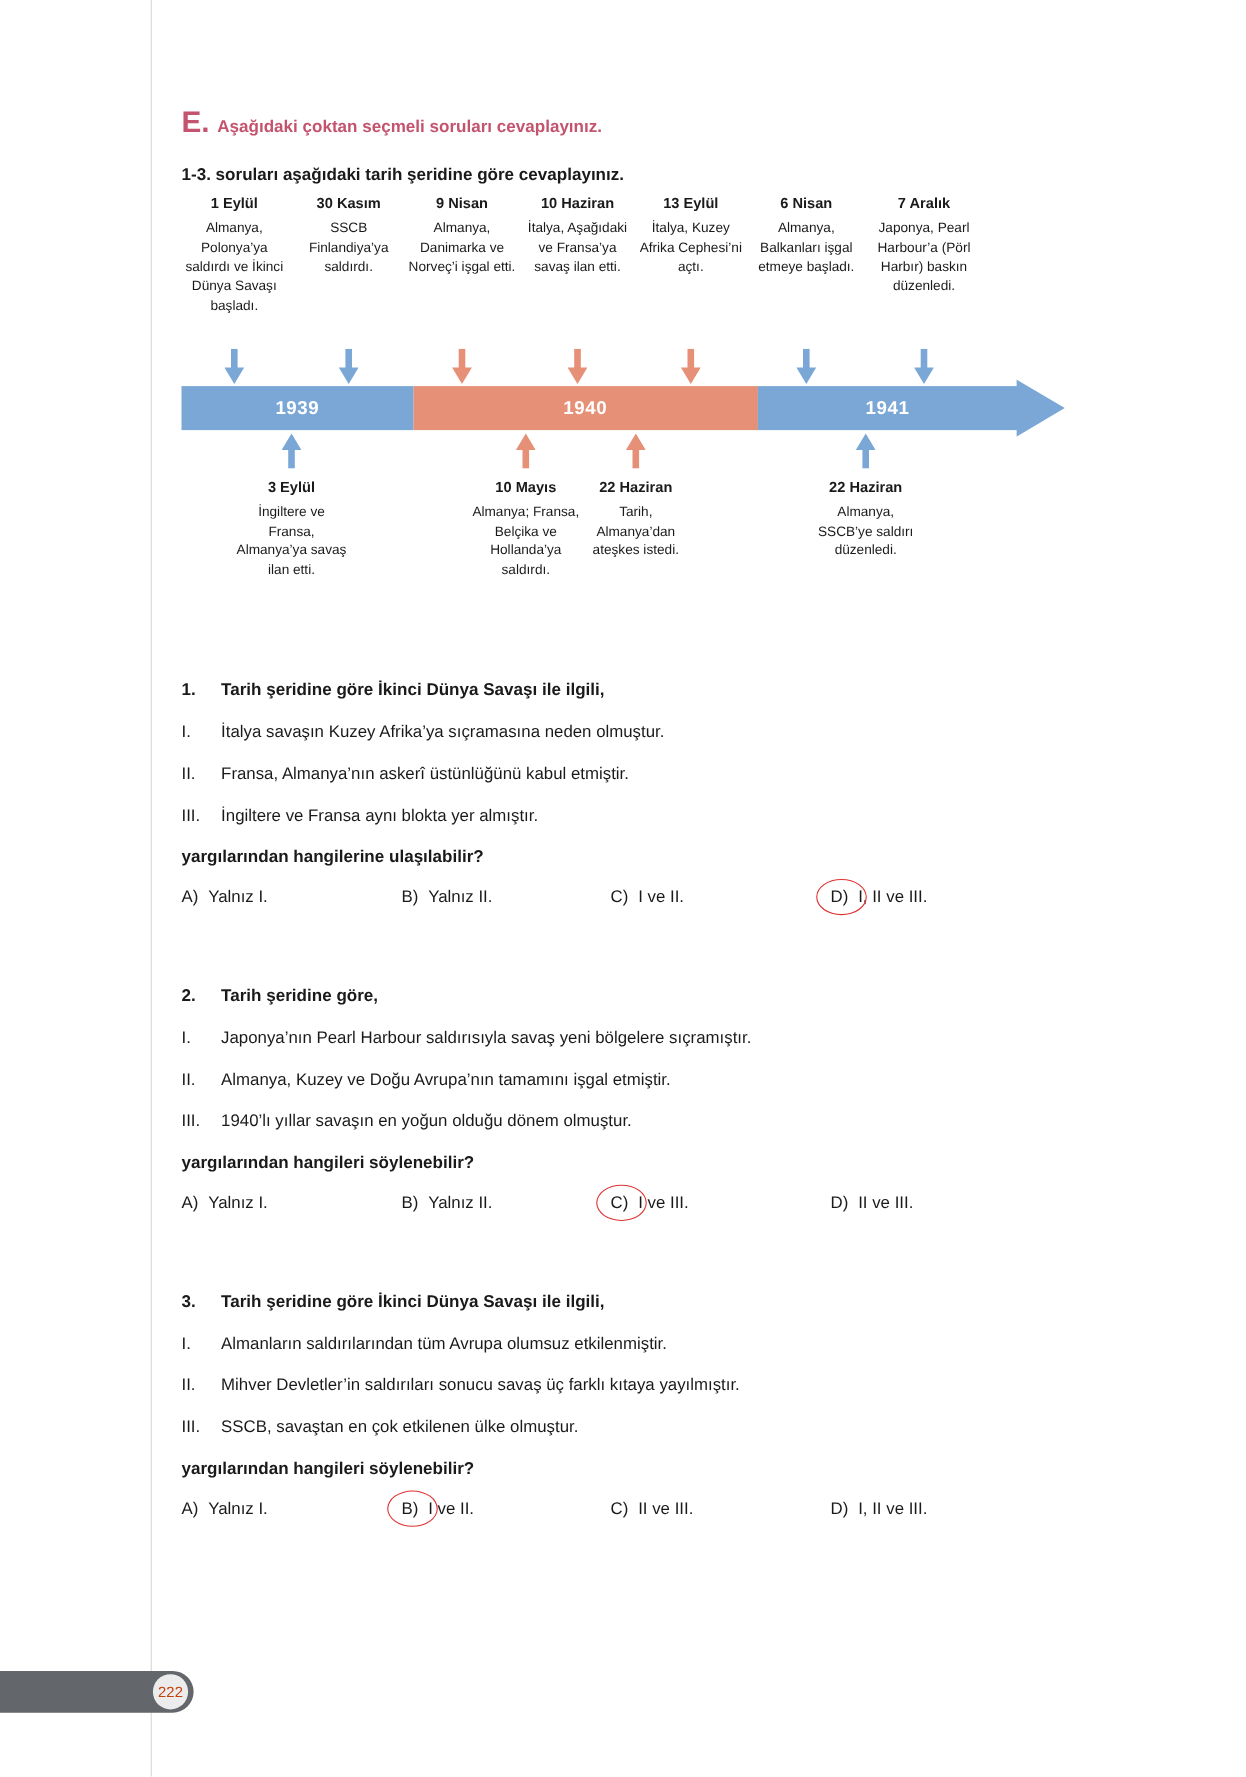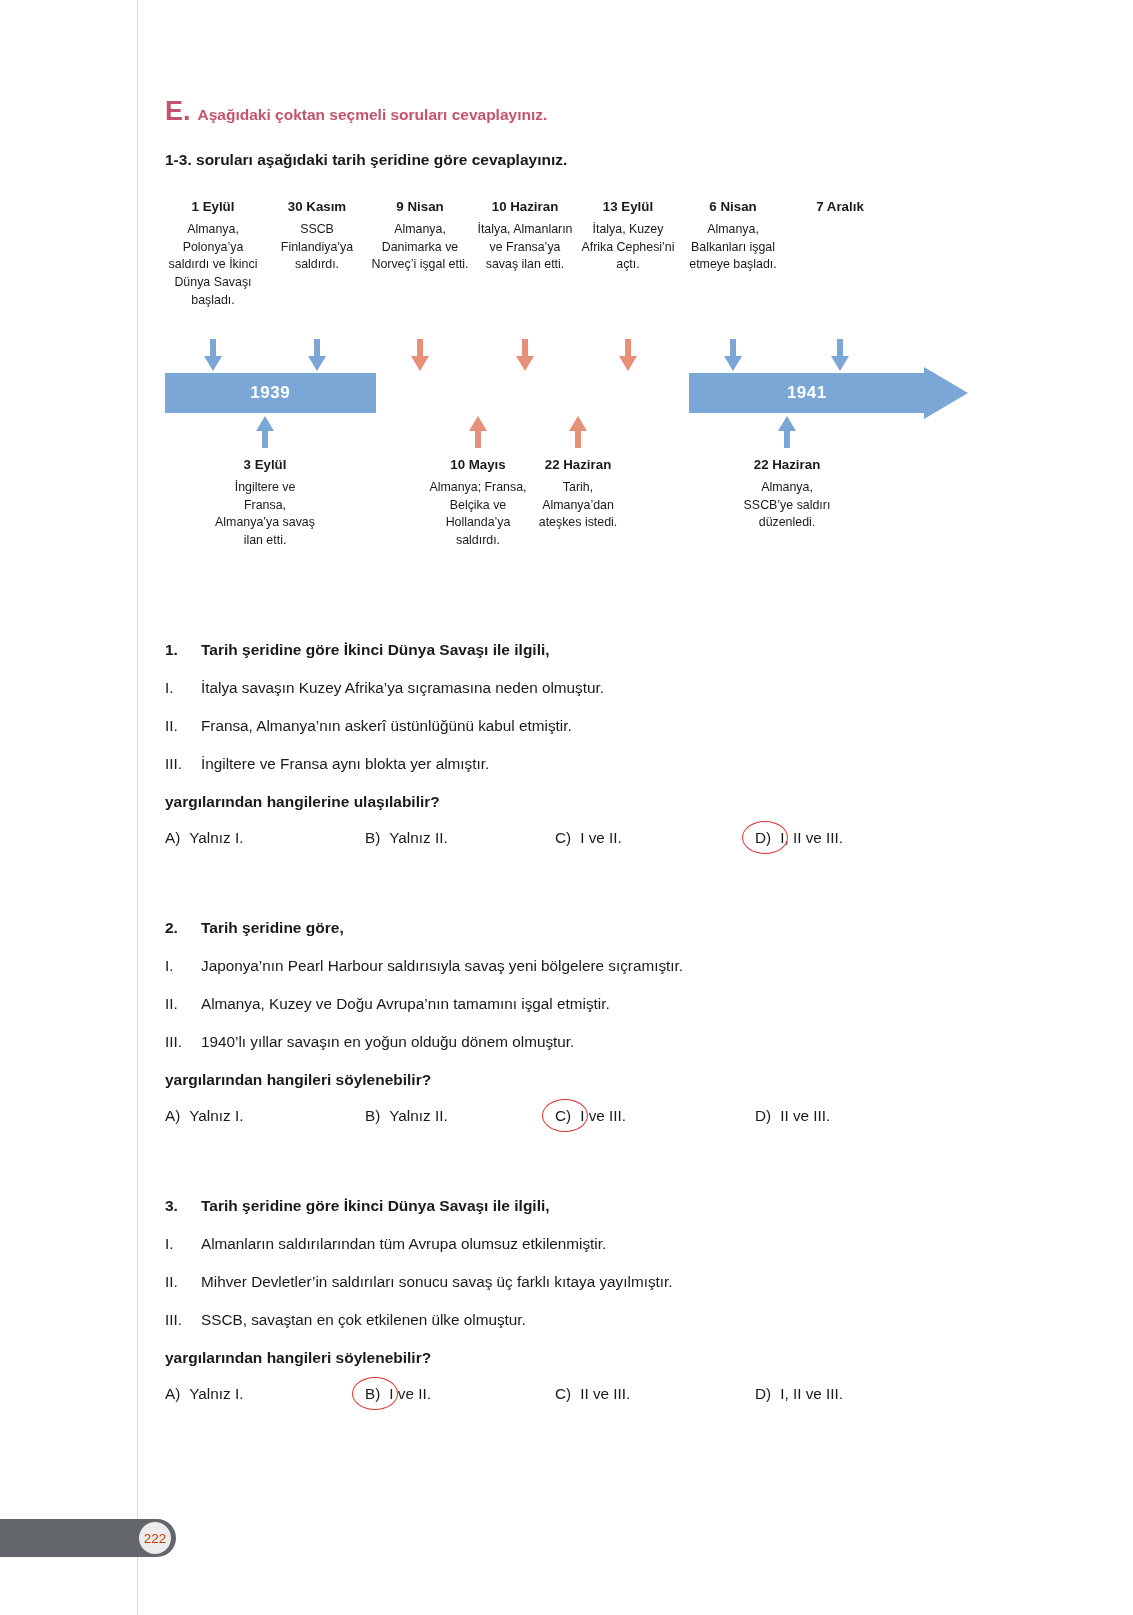--- a/index.html
+++ b/index.html
@@ -51,21 +51,21 @@
   .instruction {
     margin-top: 26px;
     font-size: 15.5px;
     font-weight: bold;
     color: #1a1a1a;
   }
 
   
   .timeline {
     position: relative;
-    margin-top: 28px;
+    margin-top: 6px;
     height: 390px;
   }
 
   .tl-top-labels, .tl-bottom-labels {
     position: absolute;
     left: 0; right: 0;
     height: 0;
   }
 
   .tl-item {
@@ -221,21 +221,21 @@
           <div class="tl-text">Almanya, Danimarka ve Norveç’i işgal etti.</div>
         </div>
         <div class="tl-arrow" style="left: 246px; top: 142px;">
           <svg width="18" height="32" viewBox="0 0 18 32">
             <rect x="6" y="0" width="6" height="19" fill="#e59077"></rect>
             <polygon points="0,17 18,17 9,32" fill="#e59077"></polygon>
           </svg>
         </div>
         <div class="tl-item" style="width: 100px; left: 310px; top: 0px;">
           <div class="tl-date">10 Haziran</div>
-          <div class="tl-text">İtalya, Almanların ve Fransa’ya savaş ilan etti.</div>
+          <div class="tl-text">İtalya, Aşağıdaki ve Fransa’ya savaş ilan etti.</div>
         </div>
         <div class="tl-arrow" style="left: 351px; top: 142px;">
           <svg width="18" height="32" viewBox="0 0 18 32">
             <rect x="6" y="0" width="6" height="19" fill="#e59077"></rect>
             <polygon points="0,17 18,17 9,32" fill="#e59077"></polygon>
           </svg>
         </div>
         <div class="tl-item" style="width: 100px; left: 413px; top: 0px;">
           <div class="tl-date">13 Eylül</div>
           <div class="tl-text">İtalya, Kuzey Afrika Cephesi’ni açtı.</div>
@@ -251,35 +251,39 @@
           <div class="tl-text">Almanya, Balkanları işgal etmeye başladı.</div>
         </div>
         <div class="tl-arrow" style="left: 559px; top: 142px;">
           <svg width="18" height="32" viewBox="0 0 18 32">
             <rect x="6" y="0" width="6" height="19" fill="#7ba7d7"></rect>
             <polygon points="0,17 18,17 9,32" fill="#7ba7d7"></polygon>
           </svg>
         </div>
         <div class="tl-item" style="width: 104px; left: 623px; top: 0px;">
           <div class="tl-date">7 Aralık</div>
+          <div class="tl-text">Japonya, Pearl Harbour’a (Pörl Harbır) baskın düzenledi.</div>
         </div>
         <div class="tl-arrow" style="left: 666px; top: 142px;">
           <svg width="18" height="32" viewBox="0 0 18 32">
             <rect x="6" y="0" width="6" height="19" fill="#7ba7d7"></rect>
             <polygon points="0,17 18,17 9,32" fill="#7ba7d7"></polygon>
           </svg>
         </div>
       </div>
     <div class="tl-bar" id="tl-bar">
       <svg class="tl-head" viewBox="0 0 44 66">
         <polygon points="0,7 44,33 0,59" fill="#7ba7d7"></polygon>
       </svg>
     <div class="tl-seg" style="left: 0px; width: 210.52px; background: rgb(123, 167, 215);">
           <span>1939</span>
         </div>
+        <div class="tl-seg" style="left: 210.52px; width: 313.12px; background: rgb(229, 144, 119);">
+          <span>1940</span>
+        </div>
         <div class="tl-seg" style="left: 523.64px; width: 236.36px; background: rgb(123, 167, 215); justify-content: center;">
           <span>1941</span>
         </div>
       </div>
     <div class="tl-bottom-labels" id="tl-bottom">
         <div class="tl-arrow" style="left: 91px; top: 219px;">
           <svg width="18" height="32" viewBox="0 0 18 32">
             <polygon points="0,15 18,15 9,0" fill="#7ba7d7"></polygon>
             <rect x="6" y="13" width="6" height="19" fill="#7ba7d7"></rect>
           </svg>

